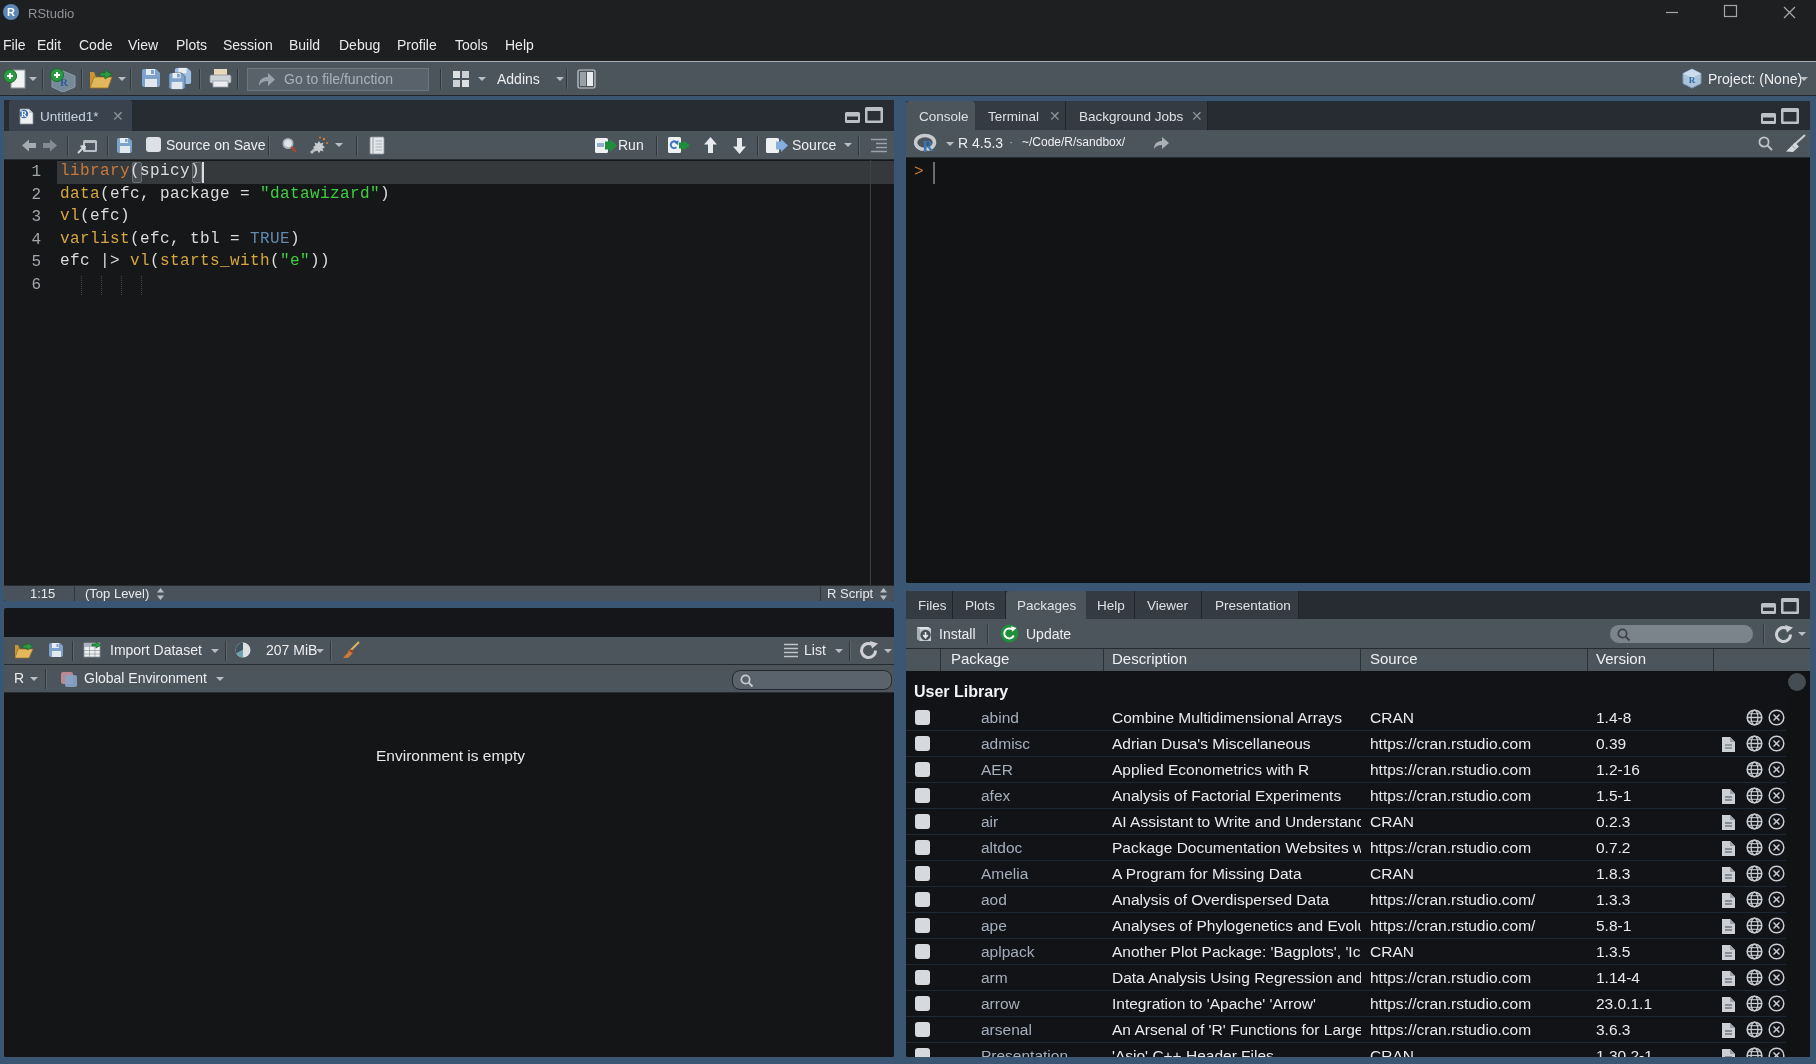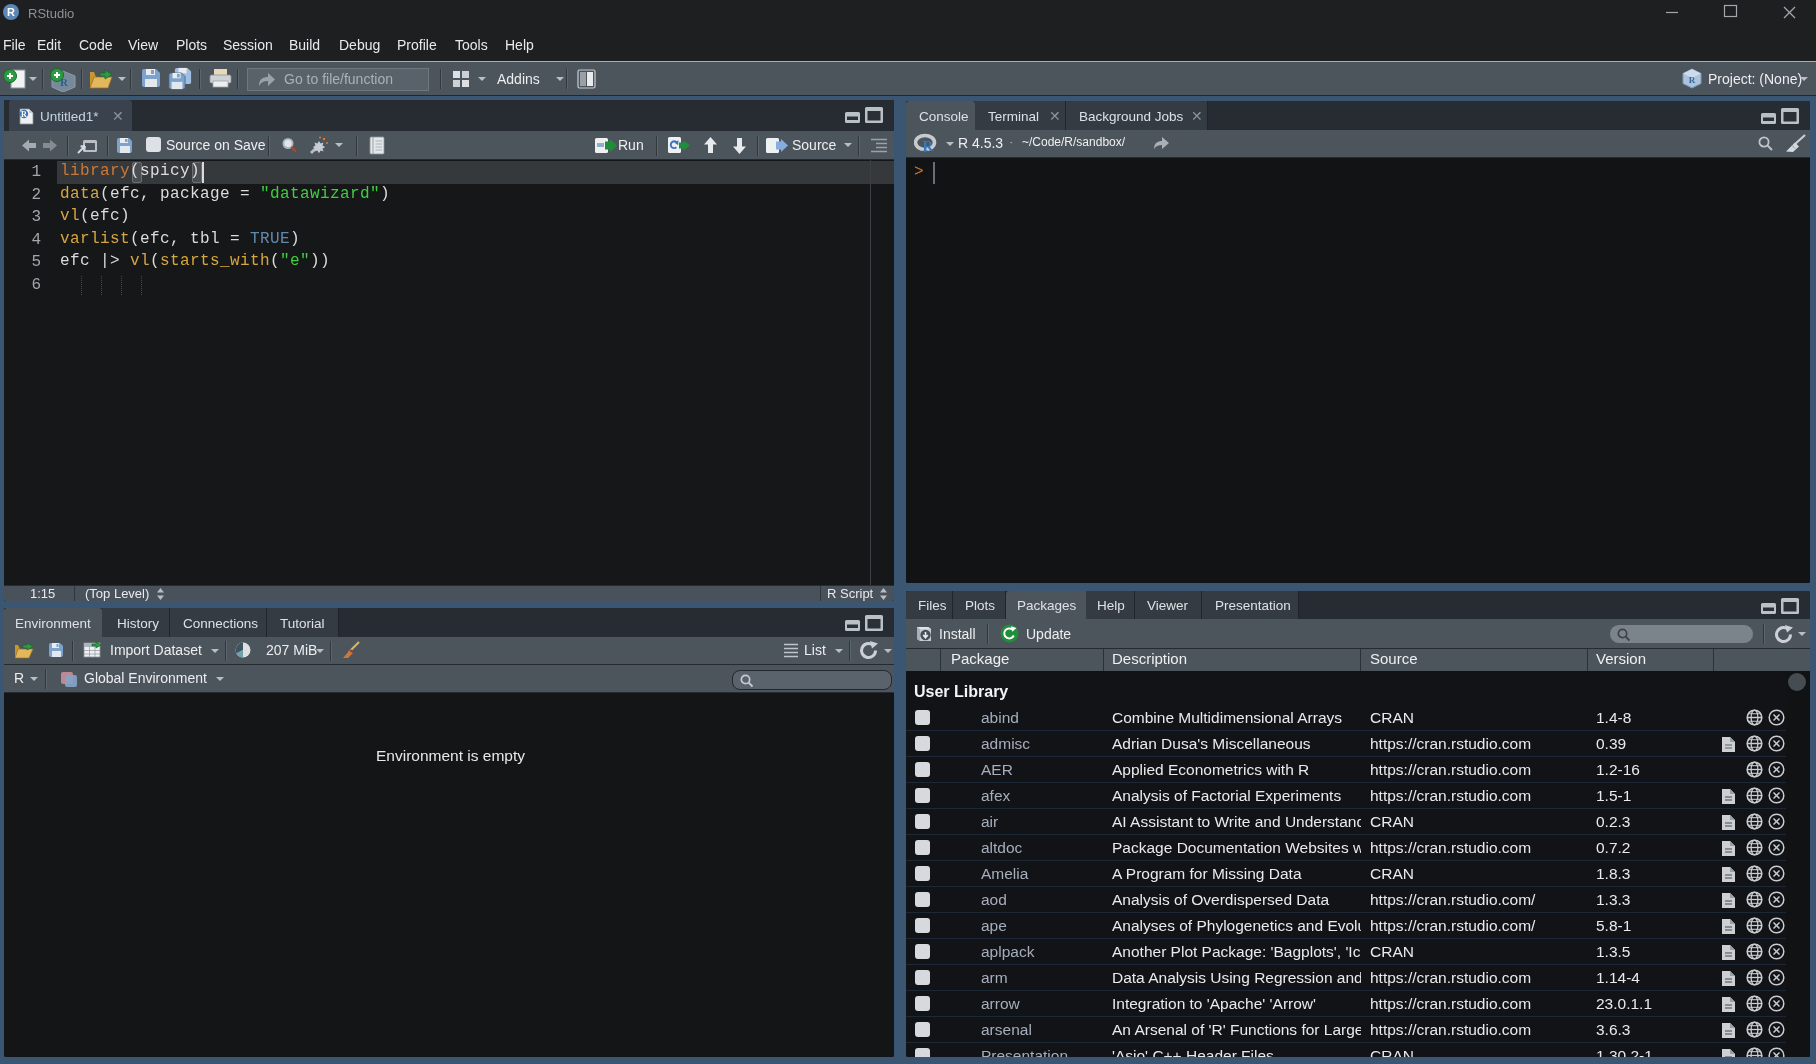--- a/index.html
+++ b/index.html
@@ -352,40 +352,20 @@
       <path d="M11 9.5 L15 13.5 L9 19 L2 18.5 Z" fill="#d4d9dd"></path>
       <line x1="8" y1="12.5" x2="11" y2="15.5" stroke="#8f979e" stroke-width="1"></line>
     </svg>
   </div>
   <div id="conbody">
     <span class="abs" style="left:8px;top:3px;font:16px/22px 'Liberation Mono',monospace;color:#ce7a34">&gt;</span>
     <div class="abs" style="left:27px;top:4px;width:2px;height:22px;background:#6a6e72"></div>
   </div>
 </div>
 <div class="pane" id="env">
-  <div class="tabbar" style="height:29px">
-    <div class="tab active" style="left:0;width:98px">
-        <span class="lbl" style="left:11px">Environment</span>
-      </div>
-    <div class="tab inactive" style="left:98px;width:68px">
-        <span class="lbl" style="left:15px">History</span>
-      </div>
-    <div class="tab inactive" style="left:166px;width:97px">
-        <span class="lbl" style="left:13px">Connections</span>
-      </div>
-    <div class="tab inactive" style="left:263px;width:72px">
-        <span class="lbl" style="left:13px">Tutorial</span>
-      </div>
-    <svg class="panebtns" viewBox="0 0 40 17" width="40" height="17">
-      <rect x="1" y="6" width="15" height="11" rx="1.5" fill="#b9c0c6"></rect>
-        <rect x="3" y="10.5" width="11" height="3.5" fill="#2a3036"></rect>
-      <rect x="21" y="1" width="18" height="16" rx="1.5" fill="#b9c0c6"></rect>
-        <rect x="23.5" y="5" width="13" height="9.5" fill="#2a3036"></rect>
-    </svg>
-  </div>
   <div class="ptool" style="top:29px;height:28px">
     <svg class="abs" style="left:9px;top:4px" width="24" height="20">
       <path d="M2 6 L2 17 L16 17 L19 8 L7 8 L5 4 L2 4 Z" fill="#c9952f"></path>
       <path d="M2 17 L5 8 L20 8 L16 17 Z" fill="#e3b75c" stroke="#9a7120" stroke-width="0.7"></path>
       <path d="M14 2 L20 5.5 L14 9 L14 7 L10 7 L10 4 L14 4 Z" fill="#2c9b43" stroke="#156d28" stroke-width="0.7"></path>
     </svg>
     <svg class="abs" style="left:44px;top:5px" width="16" height="16">
       <path d="M1 3 a2 2 0 0 1 2-2 H12 L15 4 V13 a2 2 0 0 1 -2 2 H3 a2 2 0 0 1 -2 -2 Z" fill="#7da3cd"></path>
       <rect x="4" y="1" width="7" height="5" fill="#e9edf1"></rect>
         <rect x="8.5" y="2" width="2" height="3" fill="#7da3cd"></rect>

